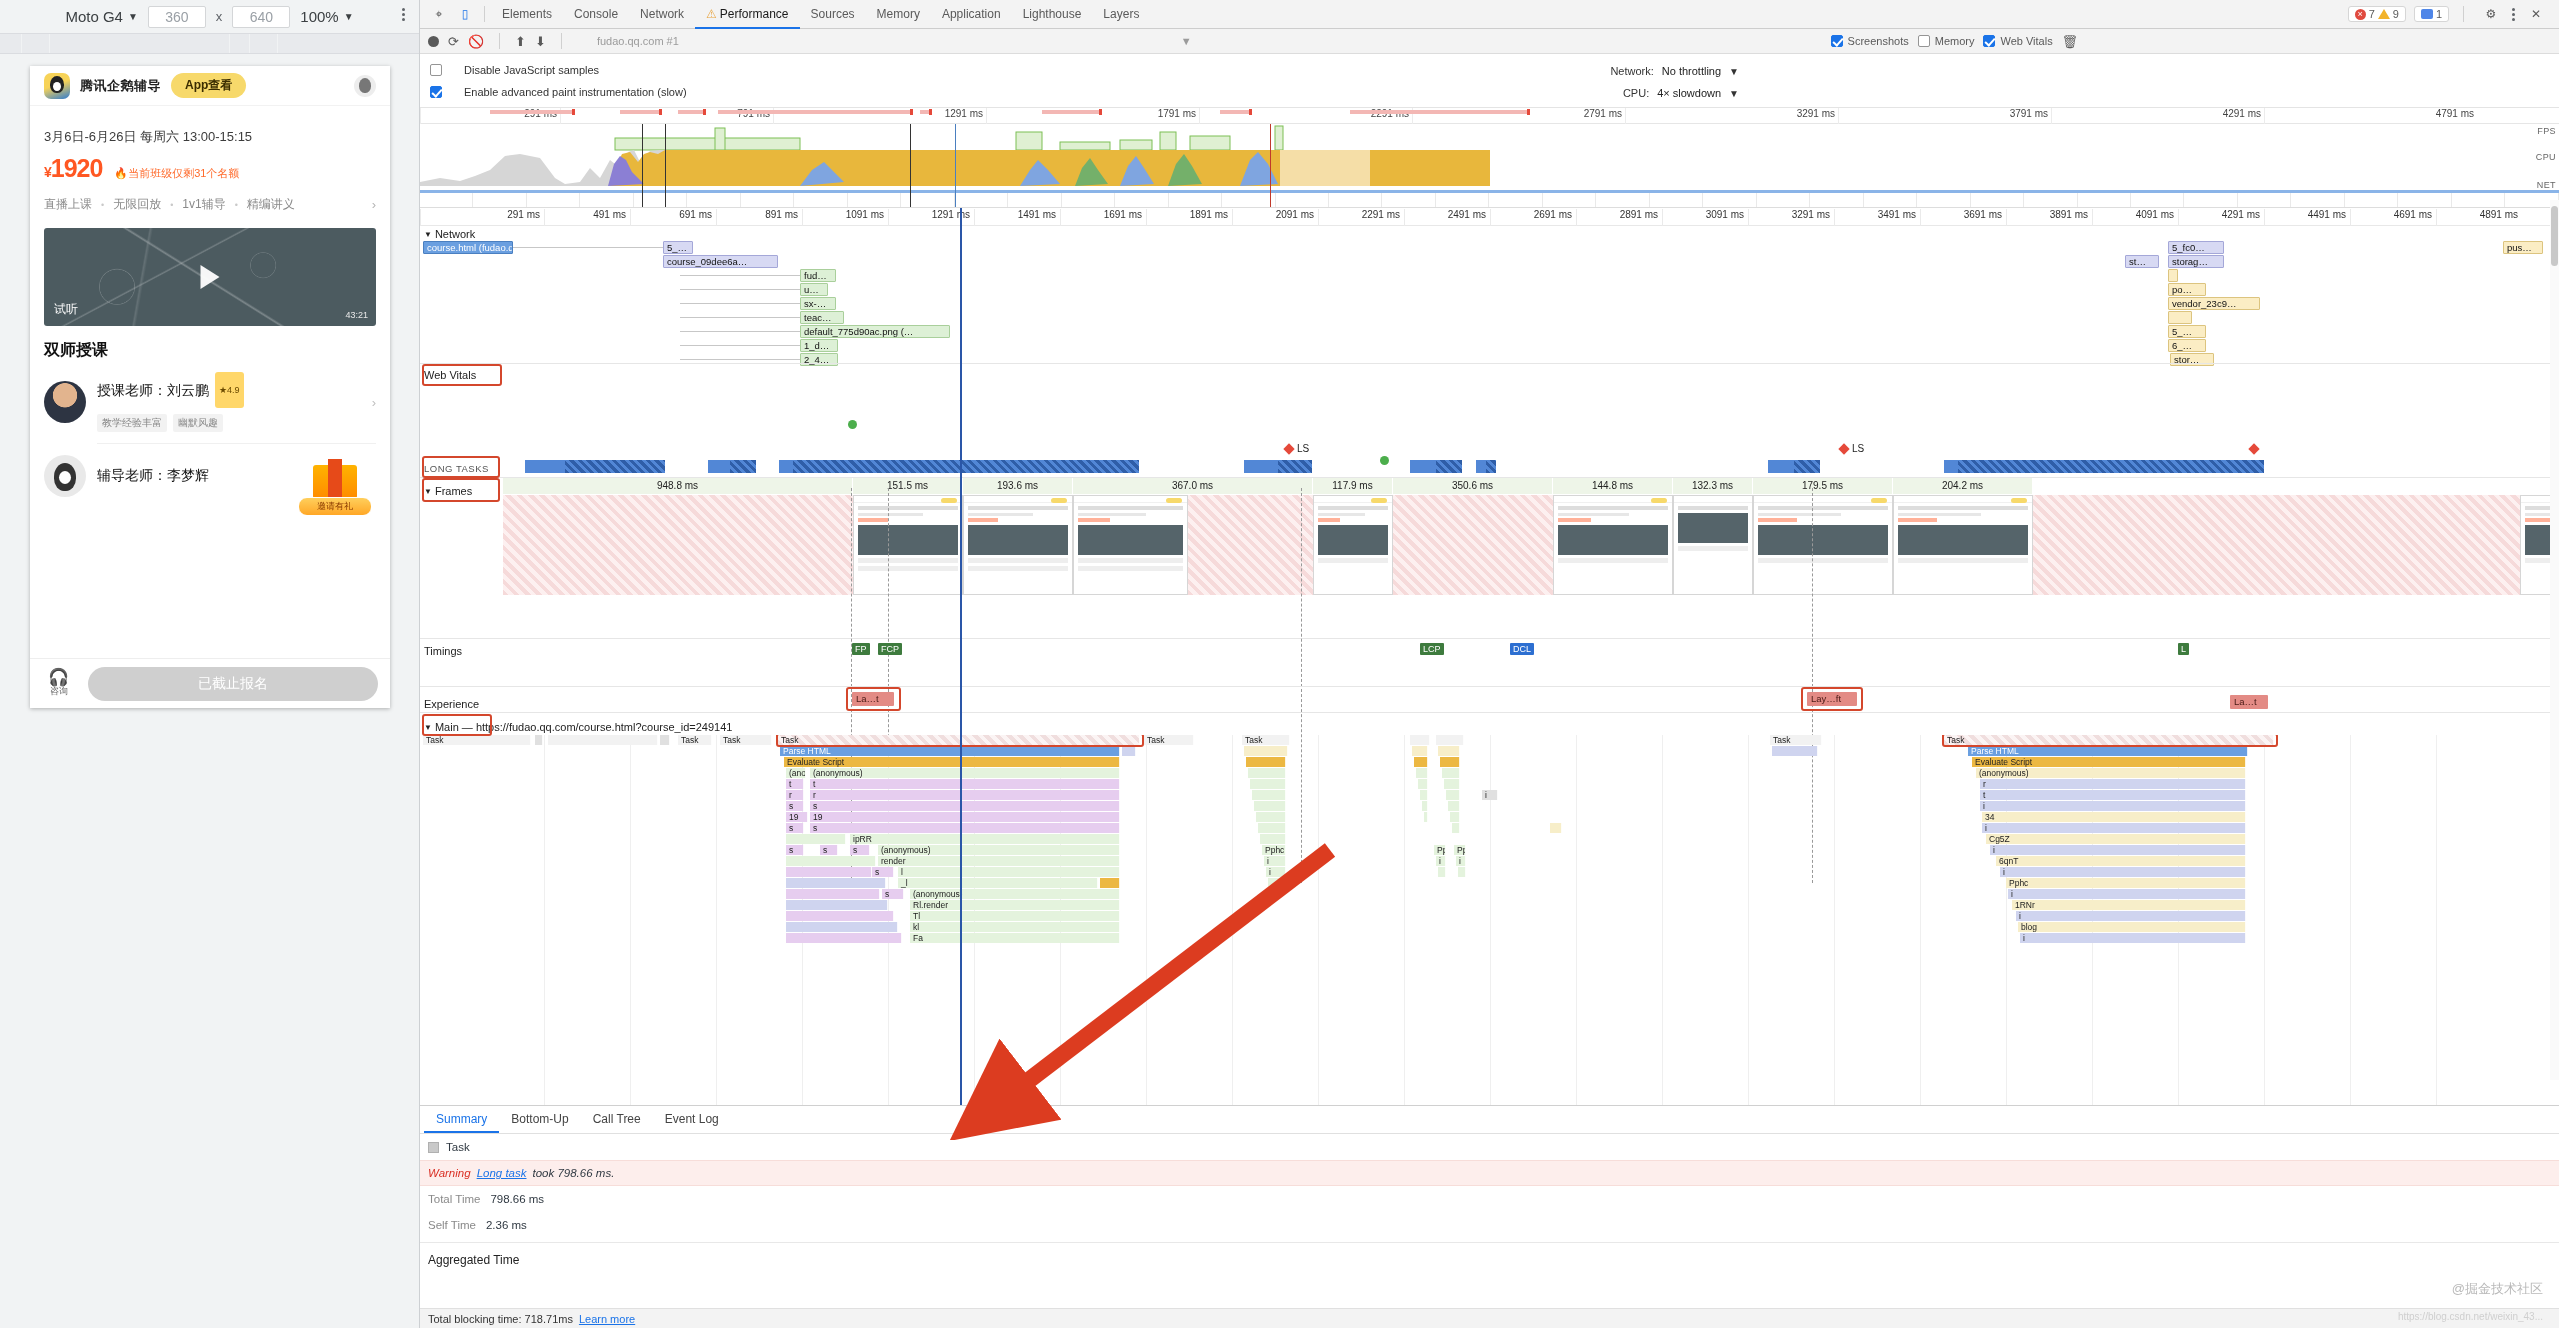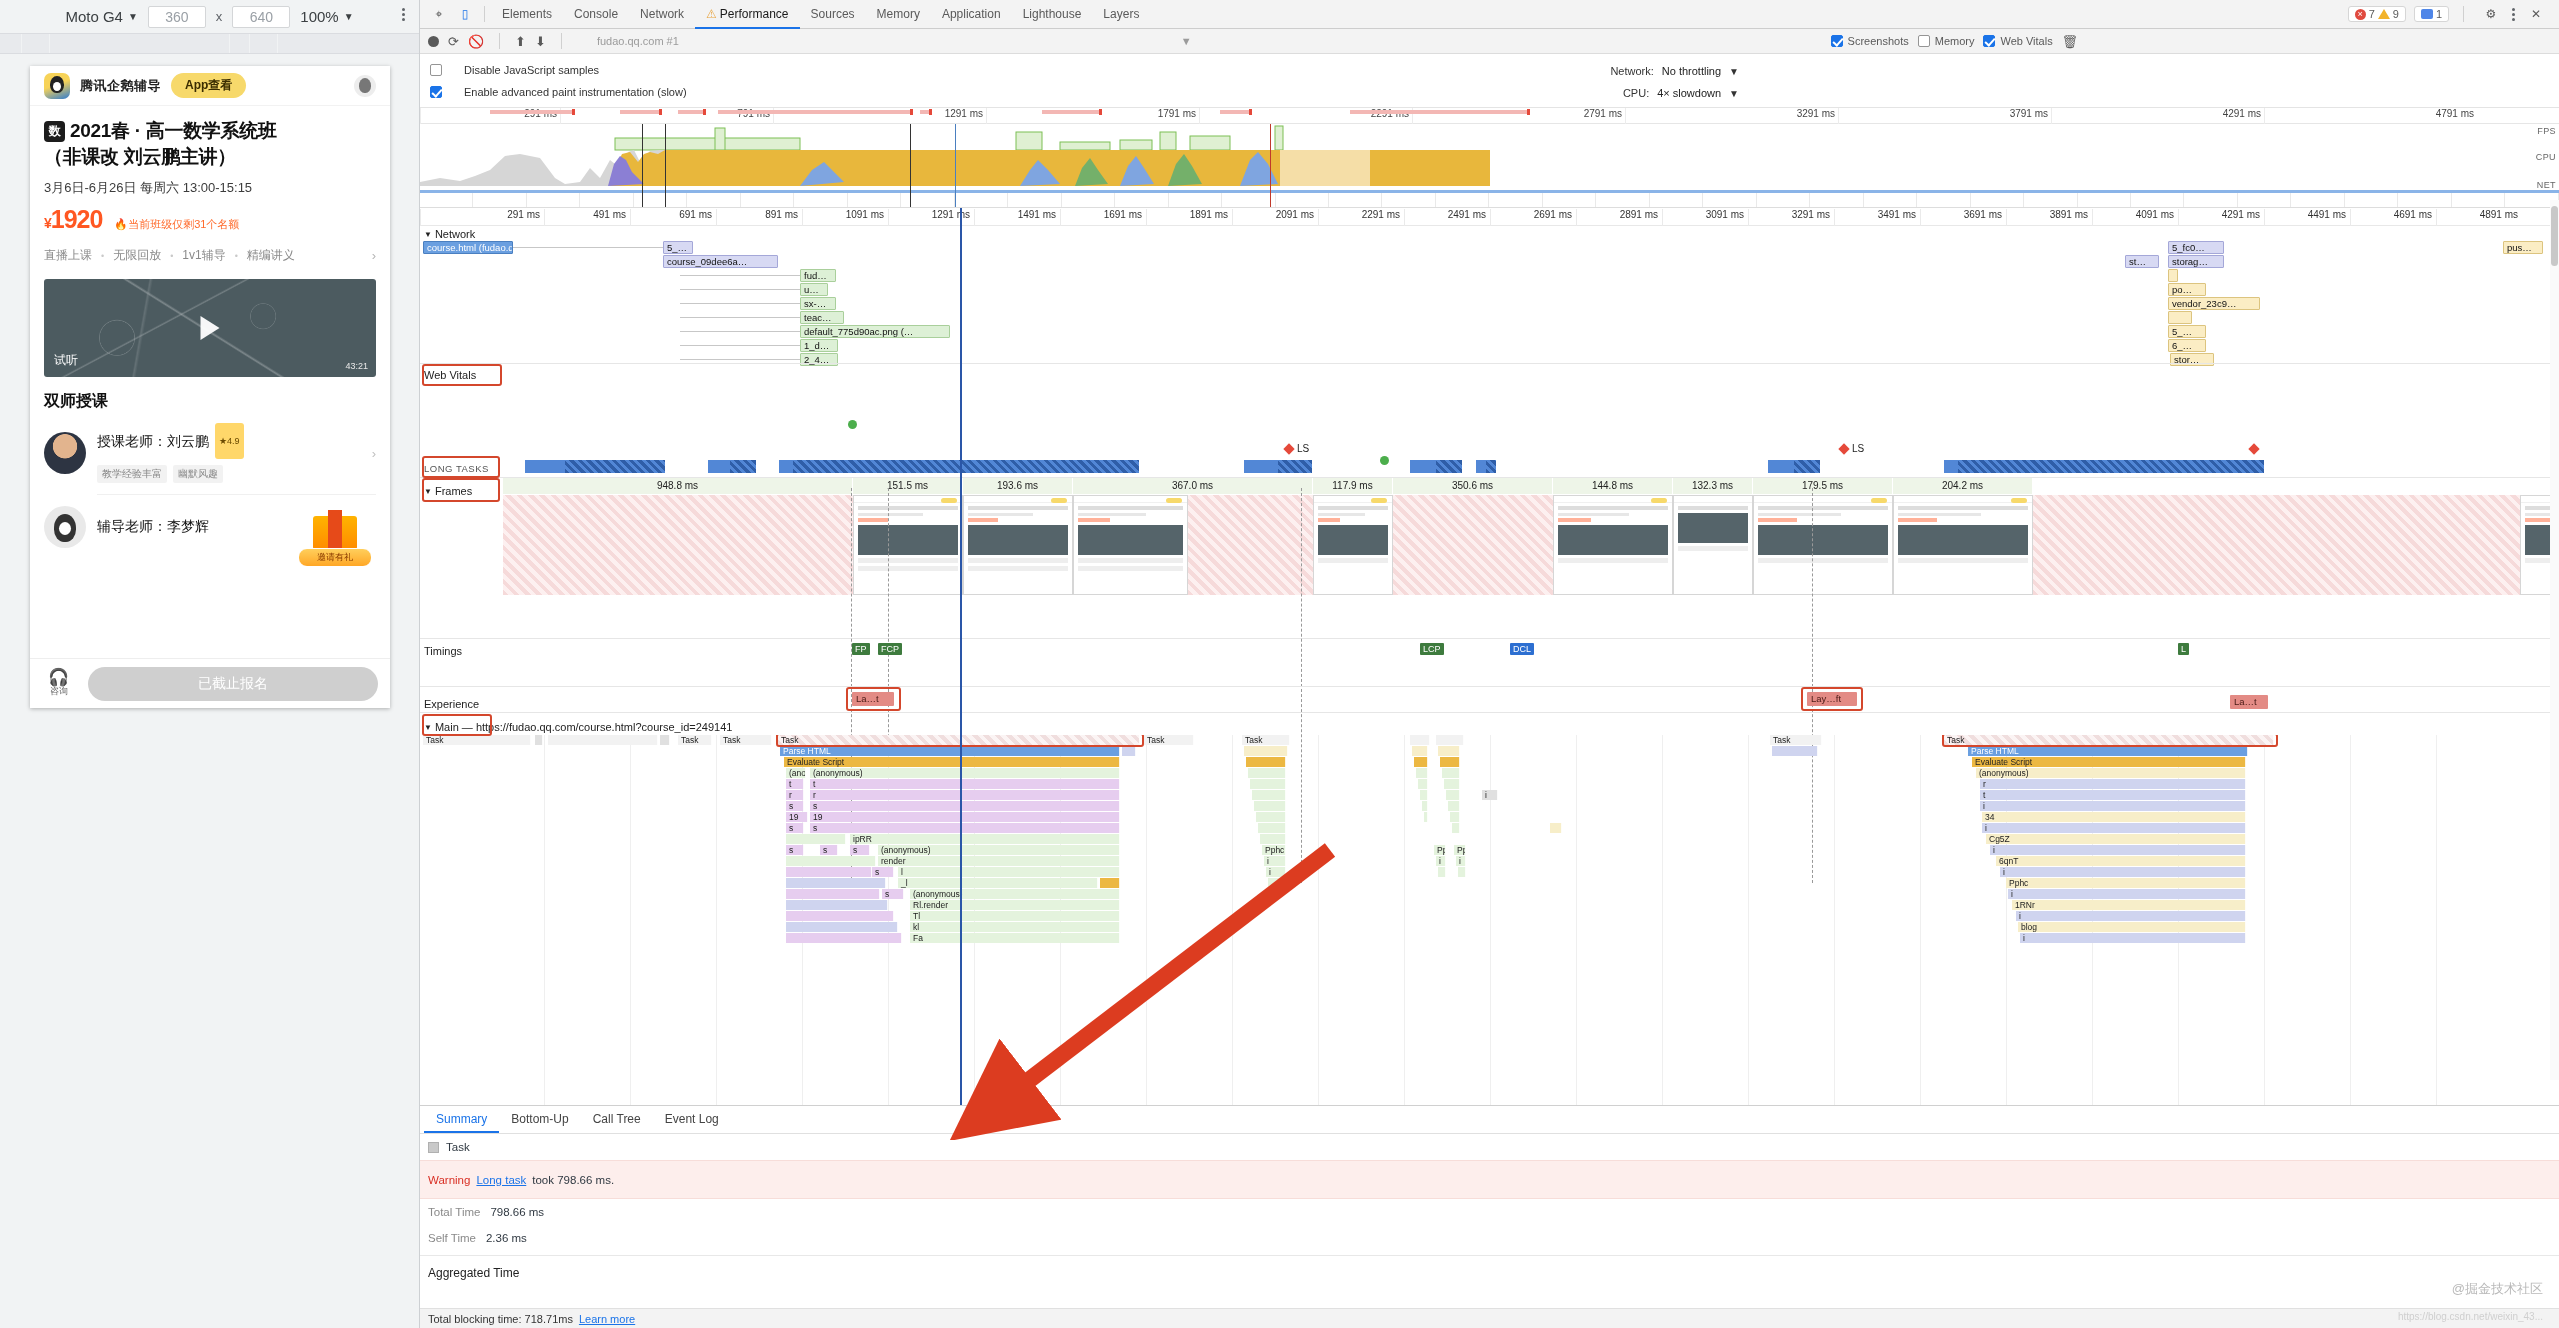--- a/index.html
+++ b/index.html
@@ -187,21 +187,21 @@
   .vgrid { position:absolute; top:0; bottom:0; width:1px; background:#efefef;}
 
   
   .drawer { height:222px; background:#fff; display:flex; flex-direction:column; position:relative;}
   .dw-tabs { height:28px; display:flex; align-items:flex-end; border-bottom:1px solid #e0e0e0; padding-left:4px; font-size:12px; color:#444;}
   .dw-tab { padding:0 12px; height:27px; line-height:27px;}
   .dw-tab.active { color:#1a73e8; border-bottom:2px solid #1a73e8;}
   .dw-body { flex:1; overflow:hidden; position:relative;}
   .row-line { display:flex; align-items:center; height:26px; padding:0 8px; gap:7px; font-size:11.5px;}
   .sw { width:11px; height:11px; background:#c9c9c9; border:1px solid #b0b0b0; display:inline-block;}
-  .warn-row { background:#fdeeec; height:39px; display:flex; align-items:center; padding:0 8px; gap:6px; font-size:11.5px; border-top:1px solid #f7ddd9; border-bottom:1px solid #f7ddd9;}
+  .warn-row { background:#fdeeec; height:26px; display:flex; align-items:center; padding:0 8px; gap:6px; font-size:11.5px; border-top:1px solid #f7ddd9; border-bottom:1px solid #f7ddd9;font-style:italic;}
   .warn-w { color:#d93025;}
   .lnk { color:#1a73e8; text-decoration:underline;}
   .kv { display:flex; align-items:center; height:26px; padding:0 8px; gap:10px; font-size:11.5px;}
   .kv .k { color:#8a8a8a; }
   .hr { height:1px; background:#e8e8e8; margin:4px 0;}
   .agg-h { padding:6px 8px 2px 8px; font-size:12px; color:#222;}
   .agg-row { display:flex; align-items:center; gap:8px; font-size:11px; padding-left:118px; height:20px;}
   .tbt { height:20px; background:#f3f3f3; border-top:1px solid #e0e0e0; display:flex; align-items:center; padding:0 8px; font-size:11px; color:#333; gap:6px;}
 
   
@@ -245,24 +245,20 @@
 
     <div class="phone">
       <div class="ph-head">
         <div class="peng"></div>
         <div class="ph-brand">腾讯企鹅辅导</div>
         <div class="app-btn">App查看</div>
         <div class="peng-sm"></div>
       </div>
 
       <div class="ph-body">
-        <div class="ph-title">
-          <span class="sq-tag">数</span><span>2021春 · 高一数学系统班</span><br>
-          <span>（非课改 刘云鹏主讲）</span>
-        </div>
         <div class="ph-date">3月6日-6月26日 每周六 13:00-15:15</div>
         <div class="ph-price-row">
           <div class="ph-price"><span class="yen">¥</span><span>1920</span></div>
           <div class="ph-slots"><span class="flame">🔥</span><span>当前班级仅剩31个名额</span></div>
         </div>
         <div class="ph-feat">
           <span>直播上课</span>
           <span class="dot">•</span>
           <span>无限回放</span>
           <span class="dot">•</span>

